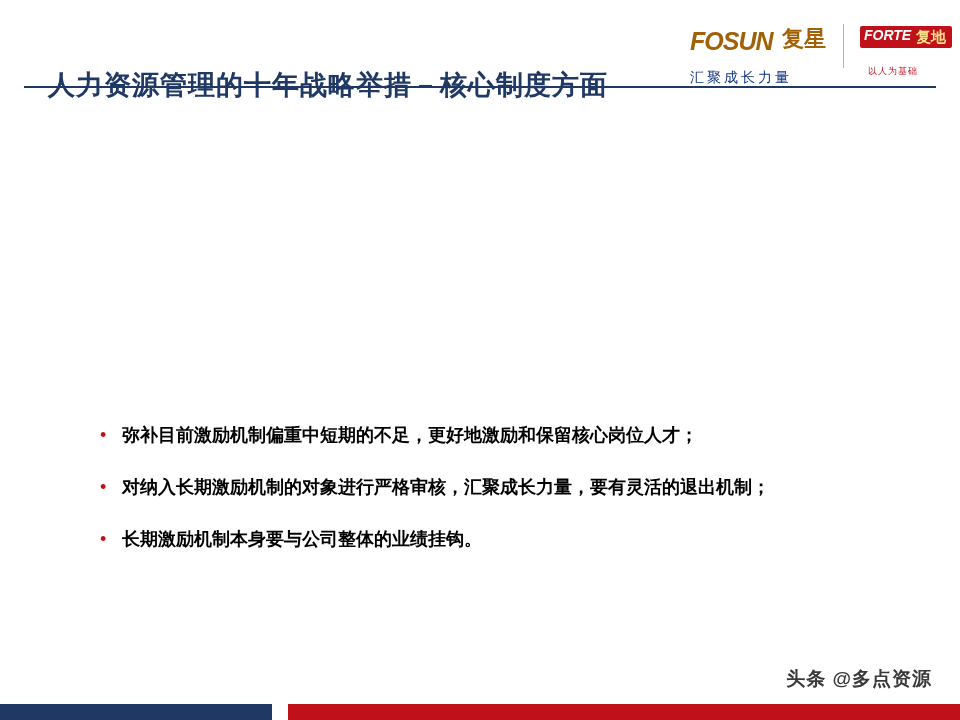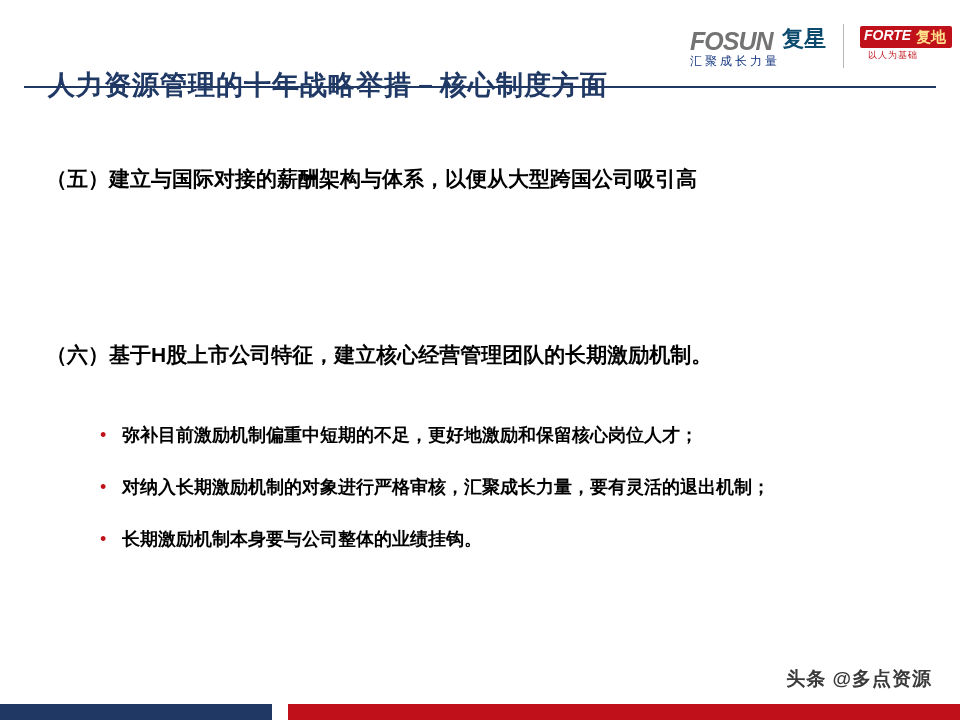--- a/index.html
+++ b/index.html
@@ -57,38 +57,38 @@
     width: 136px;
     height: 38px;
   }
   .fosun-mark {
     position: absolute;
     left: 0;
     top: 0;
     font-size: 25px;
     font-weight: bold;
     font-style: italic;
-    color: #737373;
+    color: #a16207;
     letter-spacing: -1px;
     line-height: 26px;
   }
   .fosun-cn {
     position: absolute;
     left: 92px;
     top: -2px;
     font-size: 22px;
     font-weight: bold;
-    color: #0c4a6e;
+    color: #a16207;
     line-height: 26px;
   }
   .fosun-sub {
     position: absolute;
     left: 0;
-    top: 25px;
-    font-size: 12px;
+    top: 41px;
+    font-size: 14px;
     color: #13357f;
     letter-spacing: 3px;
     white-space: nowrap;
   }
   .logo-divider {
     position: absolute;
     left: 843px;
     top: 24px;
     width: 1px;
     height: 44px;
@@ -125,21 +125,21 @@
     left: 56px;
     top: 1px;
     font-size: 15px;
     font-weight: bold;
     color: #ffe08a;
     line-height: 20px;
   }
   .forte-sub {
     position: absolute;
     left: 8px;
-    top: 23px;
+    top: 39px;
     font-size: 9px;
     color: #c0111b;
     letter-spacing: 1px;
     white-space: nowrap;
   }
 
   
   .para {
     position: absolute;
     font-size: 21px;
@@ -253,26 +253,22 @@
       <div class="forte-band"></div>
       <div class="forte-en">FORTE</div>
       <div class="forte-cn">复地</div>
       <div class="forte-sub">以人为基础</div>
     </div>
 
     <div class="header-rule"></div>
   </div>
 
   <div class="para para-five">
-    <span>（五）建立与国际对接的薪酬架构与体系，以便从大型跨国公司吸引高</span>
-  </div>
-
-  <div class="para para-six">
-    <span>（六）基于H股上市公司特征，建立核心经营管理团队的长期激励机制。</span>
-  </div>
+  </div>
+
 
   <div class="bullets">
     <div class="bullet-row">
       <span class="bullet-dot">•</span>
       <span class="bullet-text">弥补目前激励机制偏重中短期的不足，更好地激励和保留核心岗位人才；</span>
     </div>
     <div class="bullet-row">
       <span class="bullet-dot">•</span>
       <span class="bullet-text">对纳入长期激励机制的对象进行严格审核，汇聚成长力量，要有灵活的退出机制；</span>
     </div>

